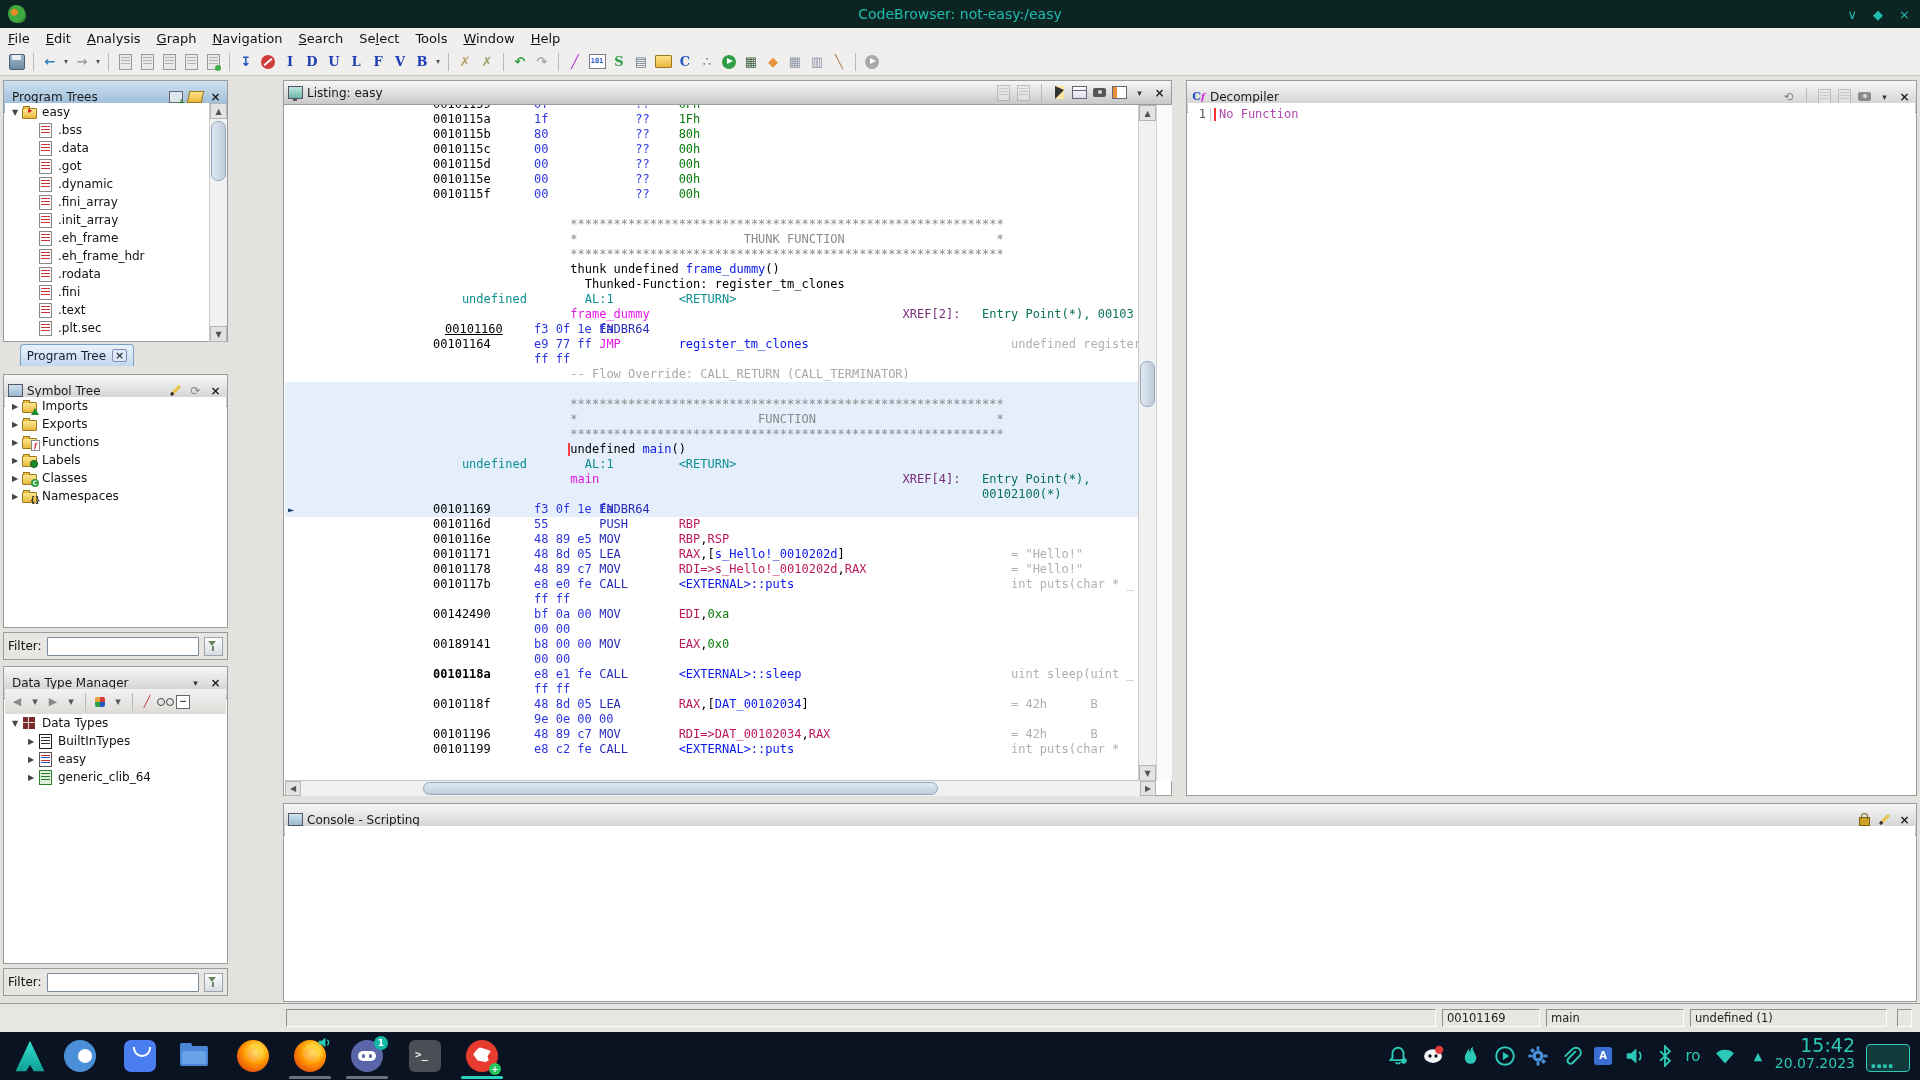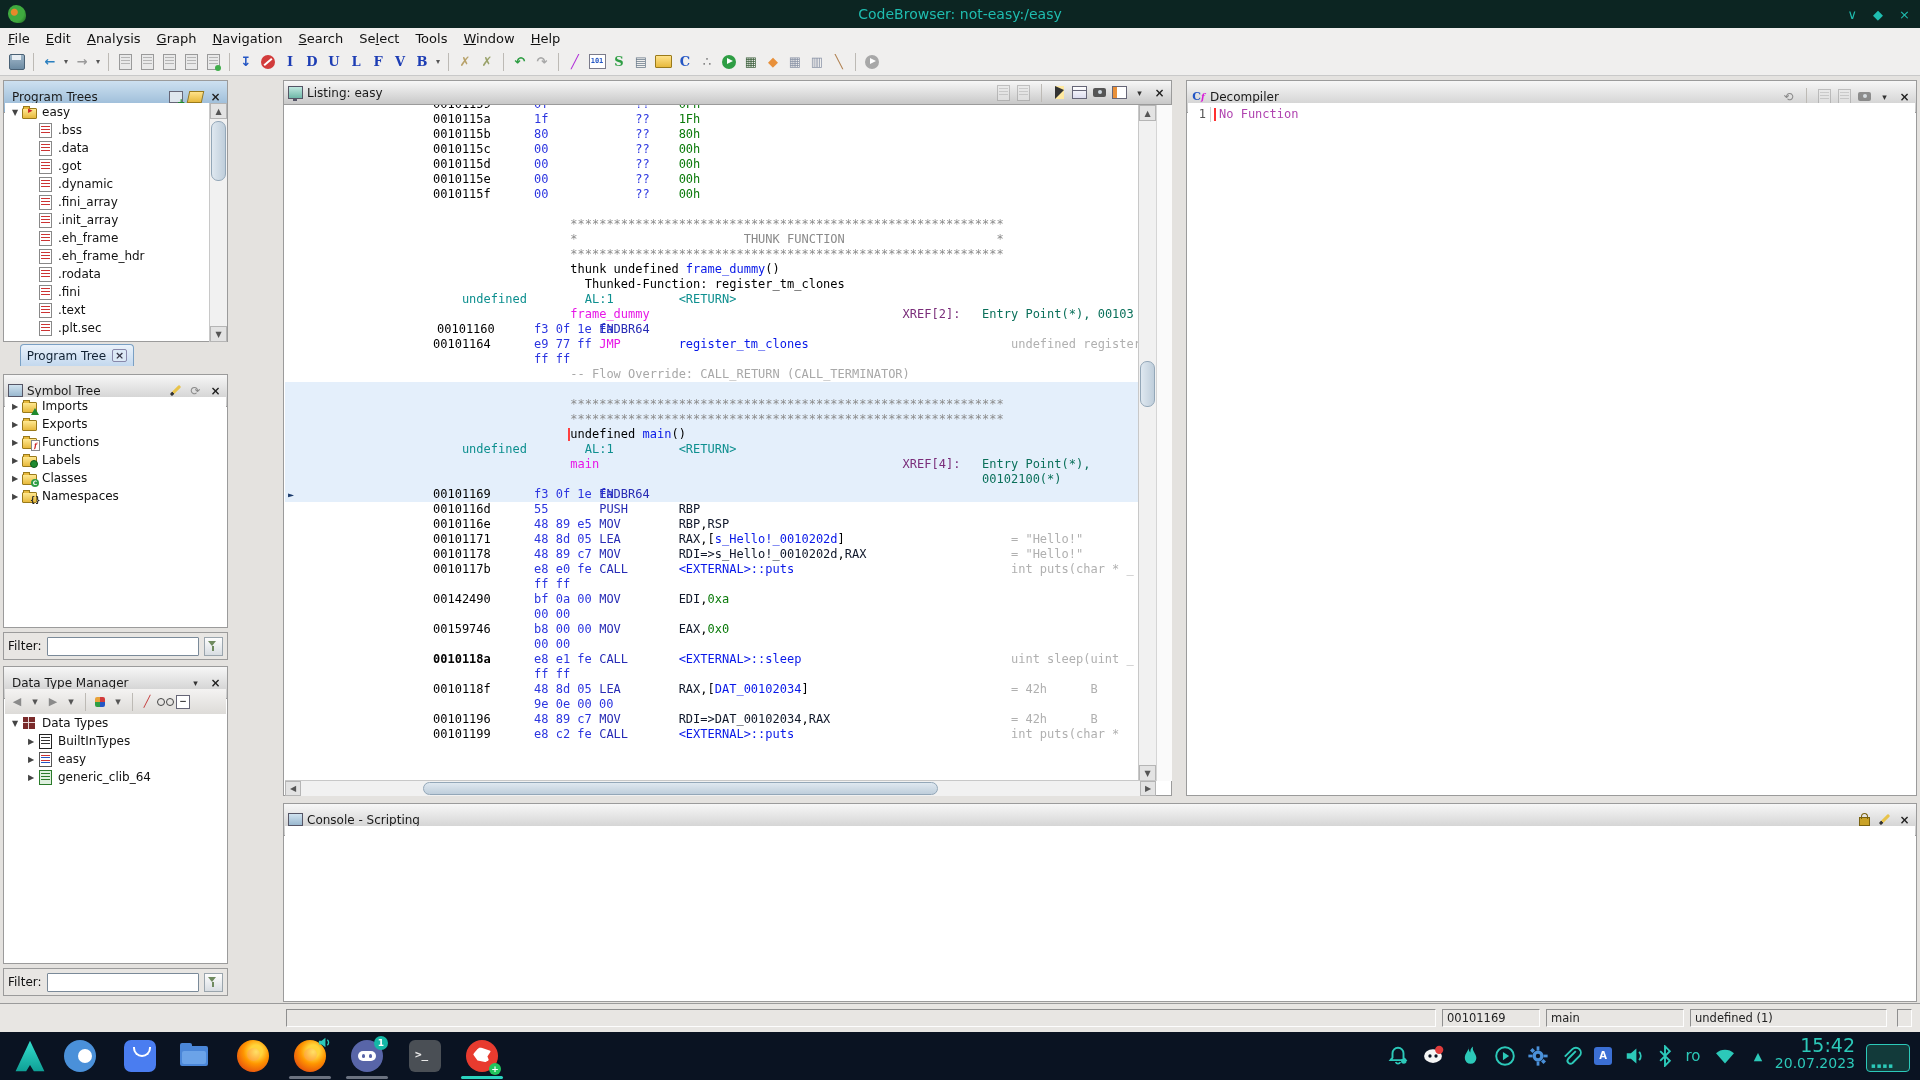--- a/index.html
+++ b/index.html
@@ -107,21 +107,21 @@
   .minusbox{width:12px;height:12px;border:1px solid #667;background:#fff;color:#333;font:bold 9px/11px "DejaVu Sans";text-align:center;}
   .binoc{display:flex;gap:1px;}
   .binoc i{width:6px;height:6px;border:1.5px solid #444;border-radius:50%;}
   
   .lst{position:absolute;left:1px;top:24px;width:853px;height:676px;background:#fff;overflow:hidden;font-family:"DejaVu Sans Mono",monospace;font-size:12px;}
   .lrow{position:relative;height:15px;white-space:pre;}
   .lrow:first-child{margin-top:-8px;}
   .lrow.hl{background:#e4effb;}
   .seg{position:absolute;top:0;line-height:15px;}
   .a{color:#000;} .b{color:#2b35e0;margin-left:36px;} .m{color:#282cb5;} .mj{color:#e716e7;}
-  .r{color:#0f172a;} .n{color:#0a7a0a;} .l{color:#0818e8;} .f{color:#e716e7;}
+  .r{color:#be185d;} .n{color:#0a7a0a;} .l{color:#0818e8;} .f{color:#e716e7;}
   .t{color:#0d8f8f;} .x{color:#7a2d7a;} .xt{color:#0a705a;} .c{color:#b0b0b0;}
   .s{color:#8a8a8a;} .fo{color:#a8a8a8;} .k{color:#000;}
   .lcur{position:absolute;top:1px;width:2px;height:13px;background:#ff4040;}
   .lmark{position:absolute;left:3px;top:0;color:#1a3a6b;font-size:10px;line-height:15px;}
   .marginstrip{position:absolute;top:24px;width:15px;height:676px;background:#fafafa;border-left:1px solid #d5d5d5;}
   
   .decbody{position:absolute;left:1px;top:22px;right:1px;bottom:1px;background:#fff;font-family:"DejaVu Sans Mono",monospace;font-size:12px;}
   .decline{position:absolute;left:0;top:4px;display:flex;height:15px;align-items:center;}
   .dgut{width:18px;text-align:right;color:#555;padding-right:4px;border-right:1px solid #d0d0d0;height:15px;line-height:15px;}
   .dcur{width:2px;height:13px;background:#ff3030;margin-left:3px;}
@@ -556,41 +556,42 @@
         <div class="lrow"><span class="seg a" style="left: 148px;">0010115e</span><span class="seg b" style="left: 213.021px;">00</span><span class="seg b" style="left: 314.166px;">??</span><span class="seg n" style="left: 393.636px;">00h</span></div>
         <div class="lrow"><span class="seg a" style="left: 148px;">0010115f</span><span class="seg b" style="left: 213.021px;">00</span><span class="seg b" style="left: 314.166px;">??</span><span class="seg n" style="left: 393.636px;">00h</span></div>
         <div class="lrow"></div>
         <div class="lrow"><span class="seg s" style="left: 285.267px;">************************************************************</span></div>
         <div class="lrow"><span class="seg s" style="left: 285.267px;">*                       THUNK FUNCTION                     *</span></div>
         <div class="lrow"><span class="seg s" style="left: 285.267px;">************************************************************</span></div>
         <div class="lrow"><span class="seg k" style="left: 285.267px;">thunk undefined </span><span class="seg l" style="left: 400.861px;">frame_dummy</span><span class="seg k" style="left: 480.332px;">()</span></div>
         <div class="lrow"><span class="seg k" style="left: 299.717px;">Thunked-Function: register_tm_clones</span></div>
         <div class="lrow"><span class="seg t" style="left: 176.898px;">undefined</span><span class="seg t" style="left: 299.717px;">AL:1</span><span class="seg t" style="left: 393.636px;">&lt;RETURN&gt;</span></div>
         <div class="lrow"><span class="seg f" style="left: 285.267px;">frame_dummy</span><span class="seg x" style="left: 617.599px;">XREF[2]:</span><span class="seg xt" style="left: 697.07px;">Entry Point(*), 00103</span></div>
-        <div class="lrow"><span class="seg a" style="left: 152px;">00101160</span><span class="seg b" style="left: 213.021px;">f3 0f 1e fa</span><span class="seg m" style="left: 314.166px;">ENDBR64</span></div>
+        <div class="lrow"><span class="seg a" style="left: 160px; text-decoration: underline;">00101160</span><span class="seg b" style="left: 213.021px;">f3 0f 1e fa</span><span class="seg m" style="left: 314.166px;">ENDBR64</span></div>
         <div class="lrow"><span class="seg a" style="left: 148px;">00101164</span><span class="seg b" style="left: 213.021px;">e9 77 ff</span><span class="seg mj" style="left: 314.166px;">JMP</span><span class="seg l" style="left: 393.636px;">register_tm_clones</span><span class="seg c" style="left: 725.968px;">undefined register_t</span></div>
         <div class="lrow"><span class="seg b" style="left: 213.021px;">ff ff</span></div>
         <div class="lrow"><span class="seg fo" style="left: 285.267px;">-- Flow Override: CALL_RETURN (CALL_TERMINATOR)</span></div>
         <div class="lrow hl"></div>
         <div class="lrow hl"><span class="seg s" style="left: 285.267px;">************************************************************</span></div>
+        <div class="lrow hl"><span class="seg s" style="left: 285.267px;">*                         FUNCTION                         *</span></div>
         <div class="lrow hl"><span class="seg s" style="left: 285.267px;">************************************************************</span></div>
         <div class="lrow hl"><span class="lcur" style="left: 283.267px;"></span><span class="seg k" style="left: 285.267px;">undefined </span><span class="seg l" style="left: 357.513px;">main</span><span class="seg k" style="left: 386.412px;">()</span></div>
         <div class="lrow hl"><span class="seg t" style="left: 176.898px;">undefined</span><span class="seg t" style="left: 299.717px;">AL:1</span><span class="seg t" style="left: 393.636px;">&lt;RETURN&gt;</span></div>
         <div class="lrow hl"><span class="seg f" style="left: 285.267px;">main</span><span class="seg x" style="left: 617.599px;">XREF[4]:</span><span class="seg xt" style="left: 697.07px;">Entry Point(*),</span></div>
         <div class="lrow hl"><span class="seg xt" style="left: 697.07px;">00102100(*)</span></div>
         <div class="lrow hl"><span class="lmark">►</span><span class="seg a" style="left: 148px;">00101169</span><span class="seg b" style="left: 213.021px;">f3 0f 1e fa</span><span class="seg m" style="left: 314.166px;">ENDBR64</span></div>
         <div class="lrow"><span class="seg a" style="left: 148px;">0010116d</span><span class="seg b" style="left: 213.021px;">55</span><span class="seg m" style="left: 314.166px;">PUSH</span><span class="seg r" style="left: 393.636px;">RBP</span></div>
         <div class="lrow"><span class="seg a" style="left: 148px;">0010116e</span><span class="seg b" style="left: 213.021px;">48 89 e5</span><span class="seg m" style="left: 314.166px;">MOV</span><span class="seg r" style="left: 393.636px;">RBP</span><span class="seg k" style="left: 415.31px;">,</span><span class="seg r" style="left: 422.535px;">RSP</span></div>
         <div class="lrow"><span class="seg a" style="left: 148px;">00101171</span><span class="seg b" style="left: 213.021px;">48 8d 05</span><span class="seg m" style="left: 314.166px;">LEA</span><span class="seg r" style="left: 393.636px;">RAX</span><span class="seg k" style="left: 415.31px;">,[</span><span class="seg l" style="left: 429.759px;">s_Hello!_0010202d</span><span class="seg k" style="left: 552.578px;">]</span><span class="seg c" style="left: 725.968px;">= "Hello!"</span></div>
         <div class="lrow"><span class="seg a" style="left: 148px;">00101178</span><span class="seg b" style="left: 213.021px;">48 89 c7</span><span class="seg m" style="left: 314.166px;">MOV</span><span class="seg r" style="left: 393.636px;">RDI=&gt;s_Hello!_0010202d</span><span class="seg k" style="left: 552.578px;">,</span><span class="seg r" style="left: 559.802px;">RAX</span><span class="seg c" style="left: 725.968px;">= "Hello!"</span></div>
         <div class="lrow"><span class="seg a" style="left: 148px;">0010117b</span><span class="seg b" style="left: 213.021px;">e8 e0 fe</span><span class="seg m" style="left: 314.166px;">CALL</span><span class="seg l" style="left: 393.636px;">&lt;EXTERNAL&gt;::puts</span><span class="seg c" style="left: 725.968px;">int puts(char * _</span></div>
         <div class="lrow"><span class="seg b" style="left: 213.021px;">ff ff</span></div>
         <div class="lrow"><span class="seg a" style="left: 148px;">00142490</span><span class="seg b" style="left: 213.021px;">bf 0a 00</span><span class="seg m" style="left: 314.166px;">MOV</span><span class="seg r" style="left: 393.636px;">EDI</span><span class="seg k" style="left: 415.31px;">,</span><span class="seg n" style="left: 422.535px;">0xa</span></div>
         <div class="lrow"><span class="seg b" style="left: 213.021px;">00 00</span></div>
-        <div class="lrow"><span class="seg a" style="left: 148px;">00159746</span><span class="seg b" style="left: 213.021px;">b8 00 00</span><span class="seg m" style="left: 314.166px;">MOV</span><span class="seg r" style="left: 393.636px;">EAX</span><span class="seg k" style="left: 415.31px;">,</span><span class="seg n" style="left: 422.535px;">0x0</span></div>
+        <div class="lrow"><span class="seg a" style="left: 148px;">00189141</span><span class="seg b" style="left: 213.021px;">b8 00 00</span><span class="seg m" style="left: 314.166px;">MOV</span><span class="seg r" style="left: 393.636px;">EAX</span><span class="seg k" style="left: 415.31px;">,</span><span class="seg n" style="left: 422.535px;">0x0</span></div>
         <div class="lrow"><span class="seg b" style="left: 213.021px;">00 00</span></div>
         <div class="lrow"><span class="seg a" style="left: 148px; font-weight: bold;">0010118a</span><span class="seg b" style="left: 213.021px;">e8 e1 fe</span><span class="seg m" style="left: 314.166px;">CALL</span><span class="seg l" style="left: 393.636px;">&lt;EXTERNAL&gt;::sleep</span><span class="seg c" style="left: 725.968px;">uint sleep(uint _</span></div>
         <div class="lrow"><span class="seg b" style="left: 213.021px;">ff ff</span></div>
         <div class="lrow"><span class="seg a" style="left: 148px;">0010118f</span><span class="seg b" style="left: 213.021px;">48 8d 05</span><span class="seg m" style="left: 314.166px;">LEA</span><span class="seg r" style="left: 393.636px;">RAX</span><span class="seg k" style="left: 415.31px;">,[</span><span class="seg l" style="left: 429.759px;">DAT_00102034</span><span class="seg k" style="left: 516.455px;">]</span><span class="seg c" style="left: 725.968px;">= 42h</span><span class="seg c" style="left: 805.439px;">B</span></div>
         <div class="lrow"><span class="seg b" style="left: 213.021px;">9e 0e 00 00</span></div>
         <div class="lrow"><span class="seg a" style="left: 148px;">00101196</span><span class="seg b" style="left: 213.021px;">48 89 c7</span><span class="seg m" style="left: 314.166px;">MOV</span><span class="seg r" style="left: 393.636px;">RDI=&gt;DAT_00102034</span><span class="seg k" style="left: 516.455px;">,</span><span class="seg r" style="left: 523.679px;">RAX</span><span class="seg c" style="left: 725.968px;">= 42h</span><span class="seg c" style="left: 805.439px;">B</span></div>
         <div class="lrow"><span class="seg a" style="left: 148px;">00101199</span><span class="seg b" style="left: 213.021px;">e8 c2 fe</span><span class="seg m" style="left: 314.166px;">CALL</span><span class="seg l" style="left: 393.636px;">&lt;EXTERNAL&gt;::puts</span><span class="seg c" style="left: 725.968px;">int puts(char *</span></div>
       </div>
     <div class="vsb" style="left:854px;top:24px;height:676px;">
       <div class="sarr" style="top:0;">▲</div>

